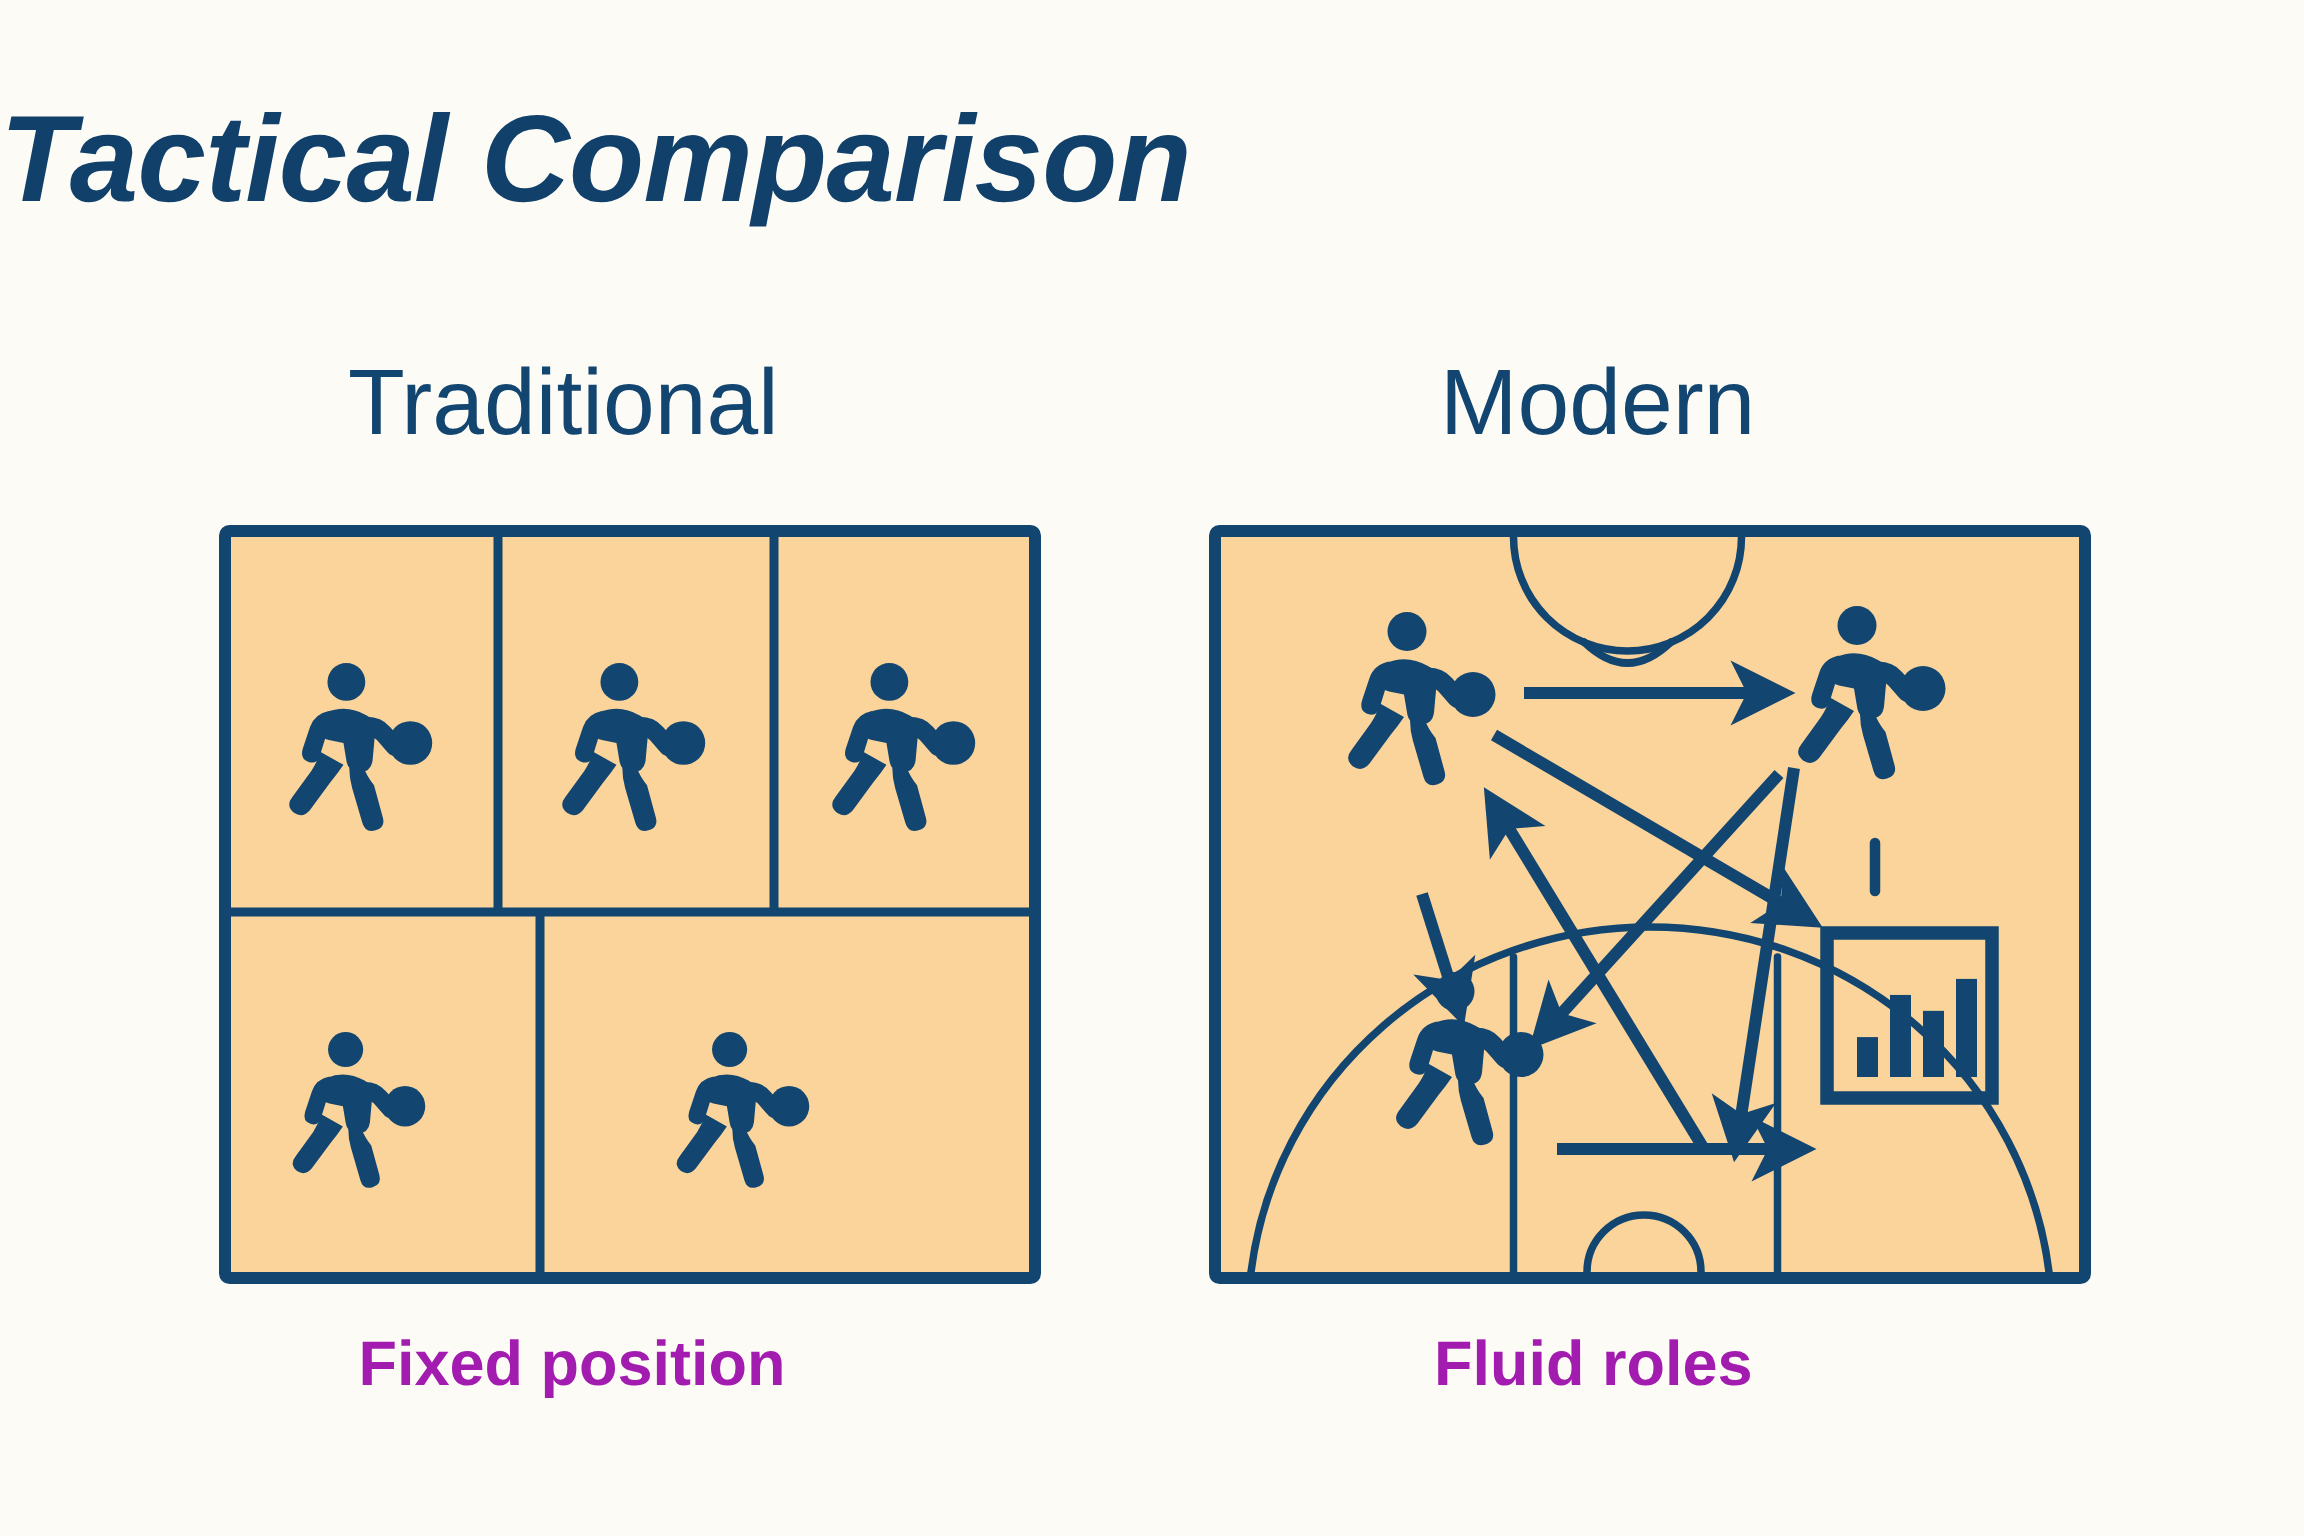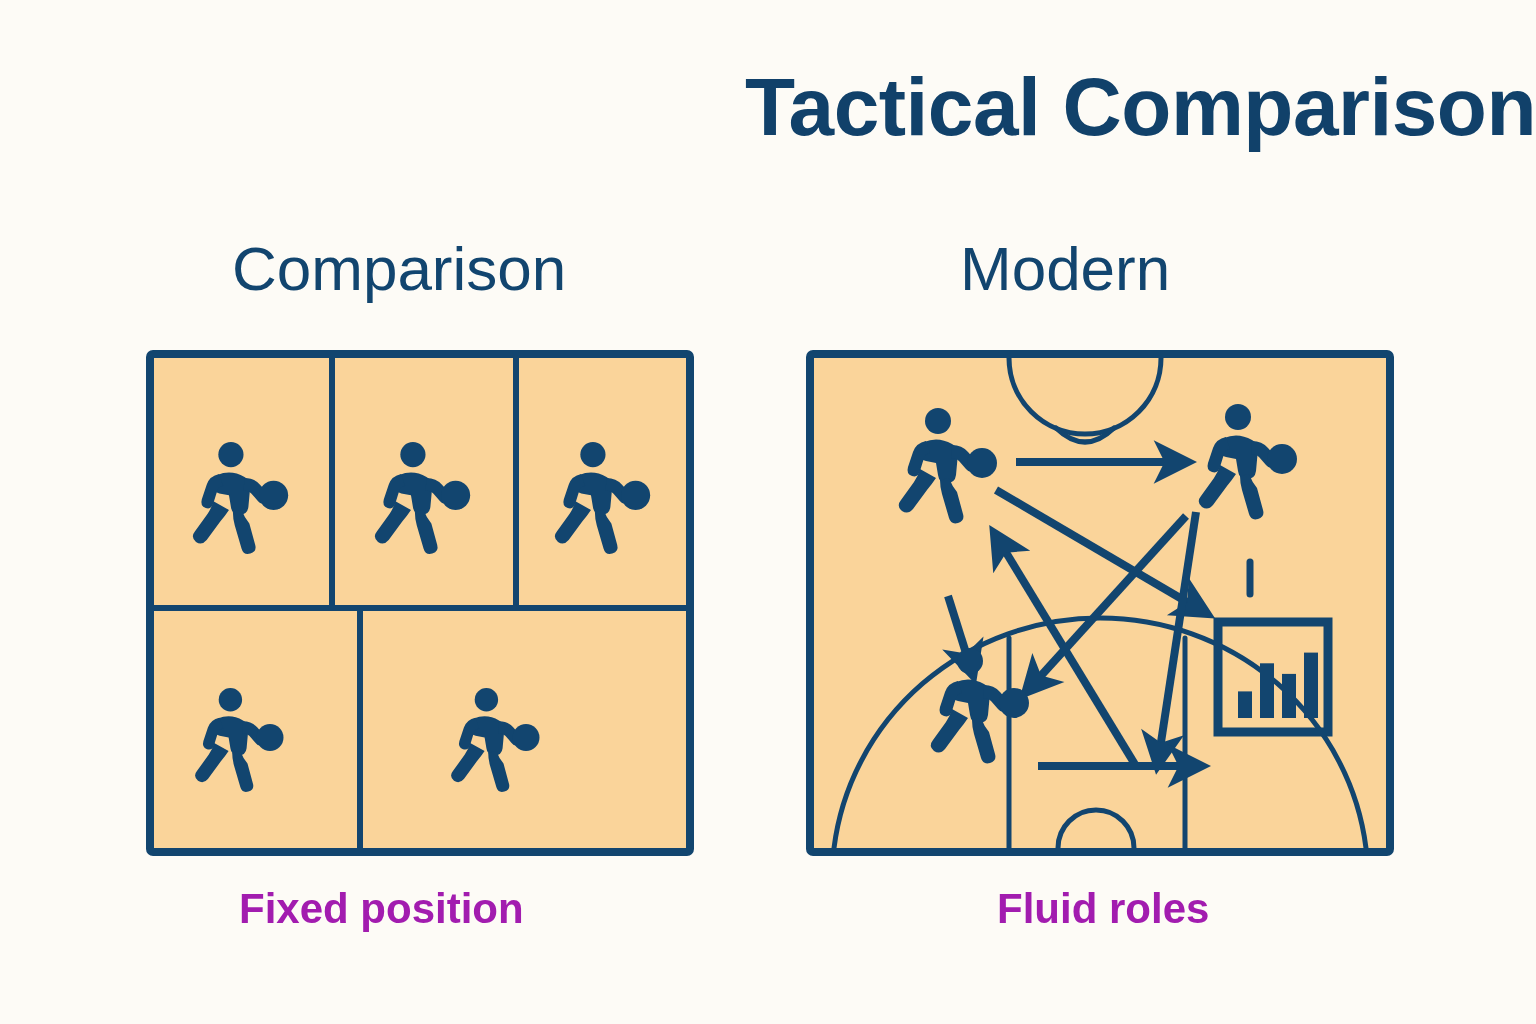--- a/index.html
+++ b/index.html
@@ -21,26 +21,27 @@
     left: 0; top: 0;
     width: 1536px;
     height: 1024px;
     background: #FDFBF6;
   }
   .title {
     position: absolute;
     left: 0;
     top: 66px;
     width: 1536px;
-    text-align: right;
+    text-align: left;
     font-size: 82px;
     font-weight: 700;
     letter-spacing: -0.5px;
     color: #11416A;
     line-height: 1.0;
+    font-style: italic;
   }
   .panel-heading {
     position: absolute;
     font-size: 62px;
     font-weight: 500;
     color: #12456F;
     line-height: 1.0;
     white-space: nowrap;
   }
   .panel-heading.left  { left: 232px; top: 238px; }
@@ -48,37 +49,37 @@
 
   .panel-caption {
     position: absolute;
     font-size: 42px;
     font-weight: 700;
     color: #a21caf;
     line-height: 1.0;
     white-space: nowrap;
   }
   .panel-caption.left  { left: 239px; top: 888px; }
-  .panel-caption.right { left: 956px; top: 888px; margin-left: 41px; }
+  .panel-caption.right { left: 956px; top: 888px; }
 
   .panel-svg {
     position: absolute;
     display: block;
   }
   #traditional-panel { left: 146px; top: 350px; }
   #modern-panel      { left: 806px; top: 350px; }
 </style>
 </head>
 <body>
 
 <div id="stage">
 
   <div class="title">Tactical Comparison</div>
 
-  <div class="panel-heading left">Comparison</div>
+  <div class="panel-heading left">Traditional</div>
   <div class="panel-heading right">Modern</div>
 
   <svg id="traditional-panel" class="panel-svg" width="548" height="506" viewBox="0 0 548 506">
     <defs>
       <g id="player-glyph">
 
         <circle cx="36" cy="13" r="13"></circle>
 
         <path d="M22 34 q14 -6 28 2 q6 3 6 9 l-2 22 q-1 8 -9 8 q-8 0 -9 -8 l-2 -12 l-10 -2 q-8 -2 -8 -10 z"></path>
 

